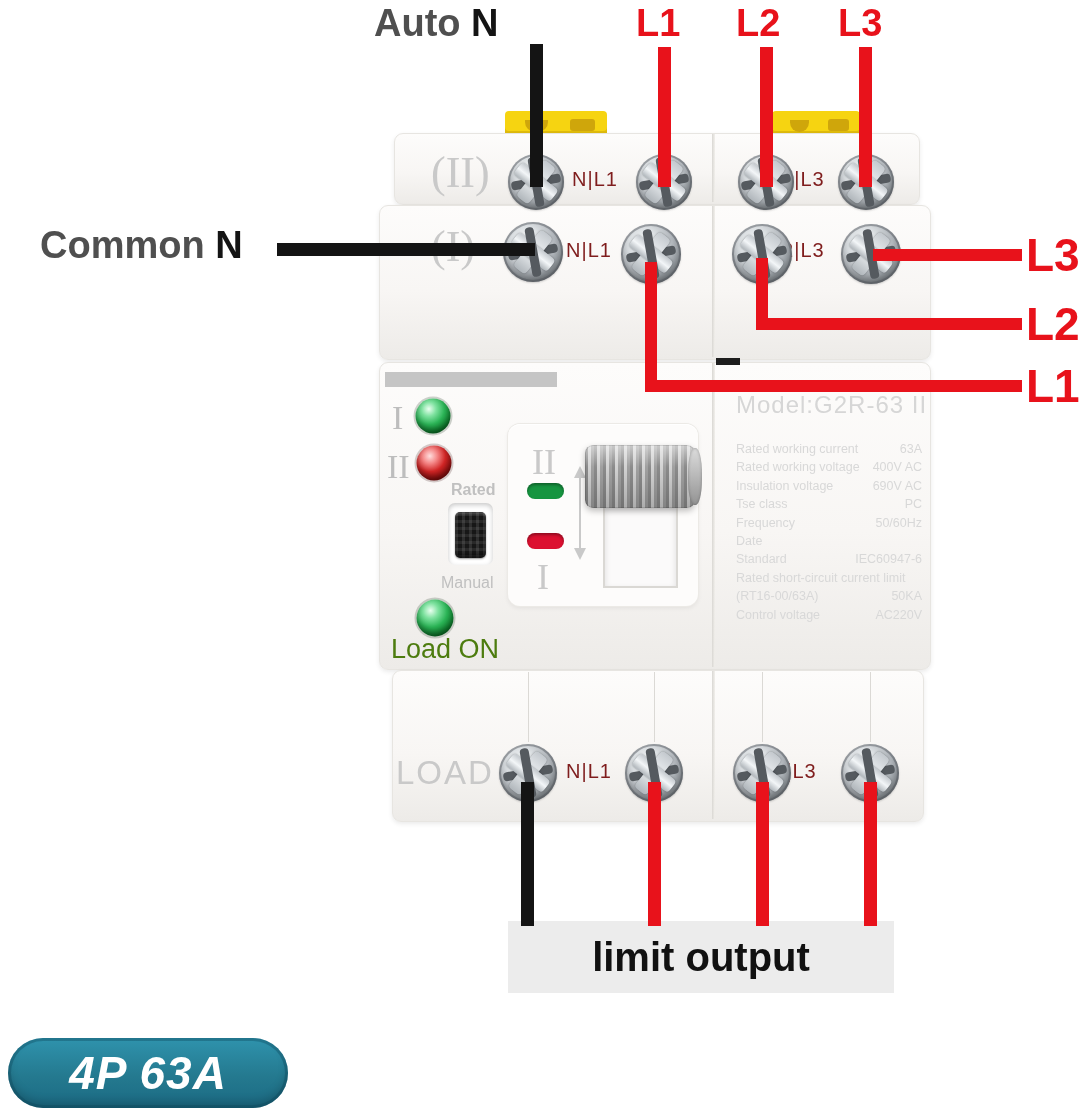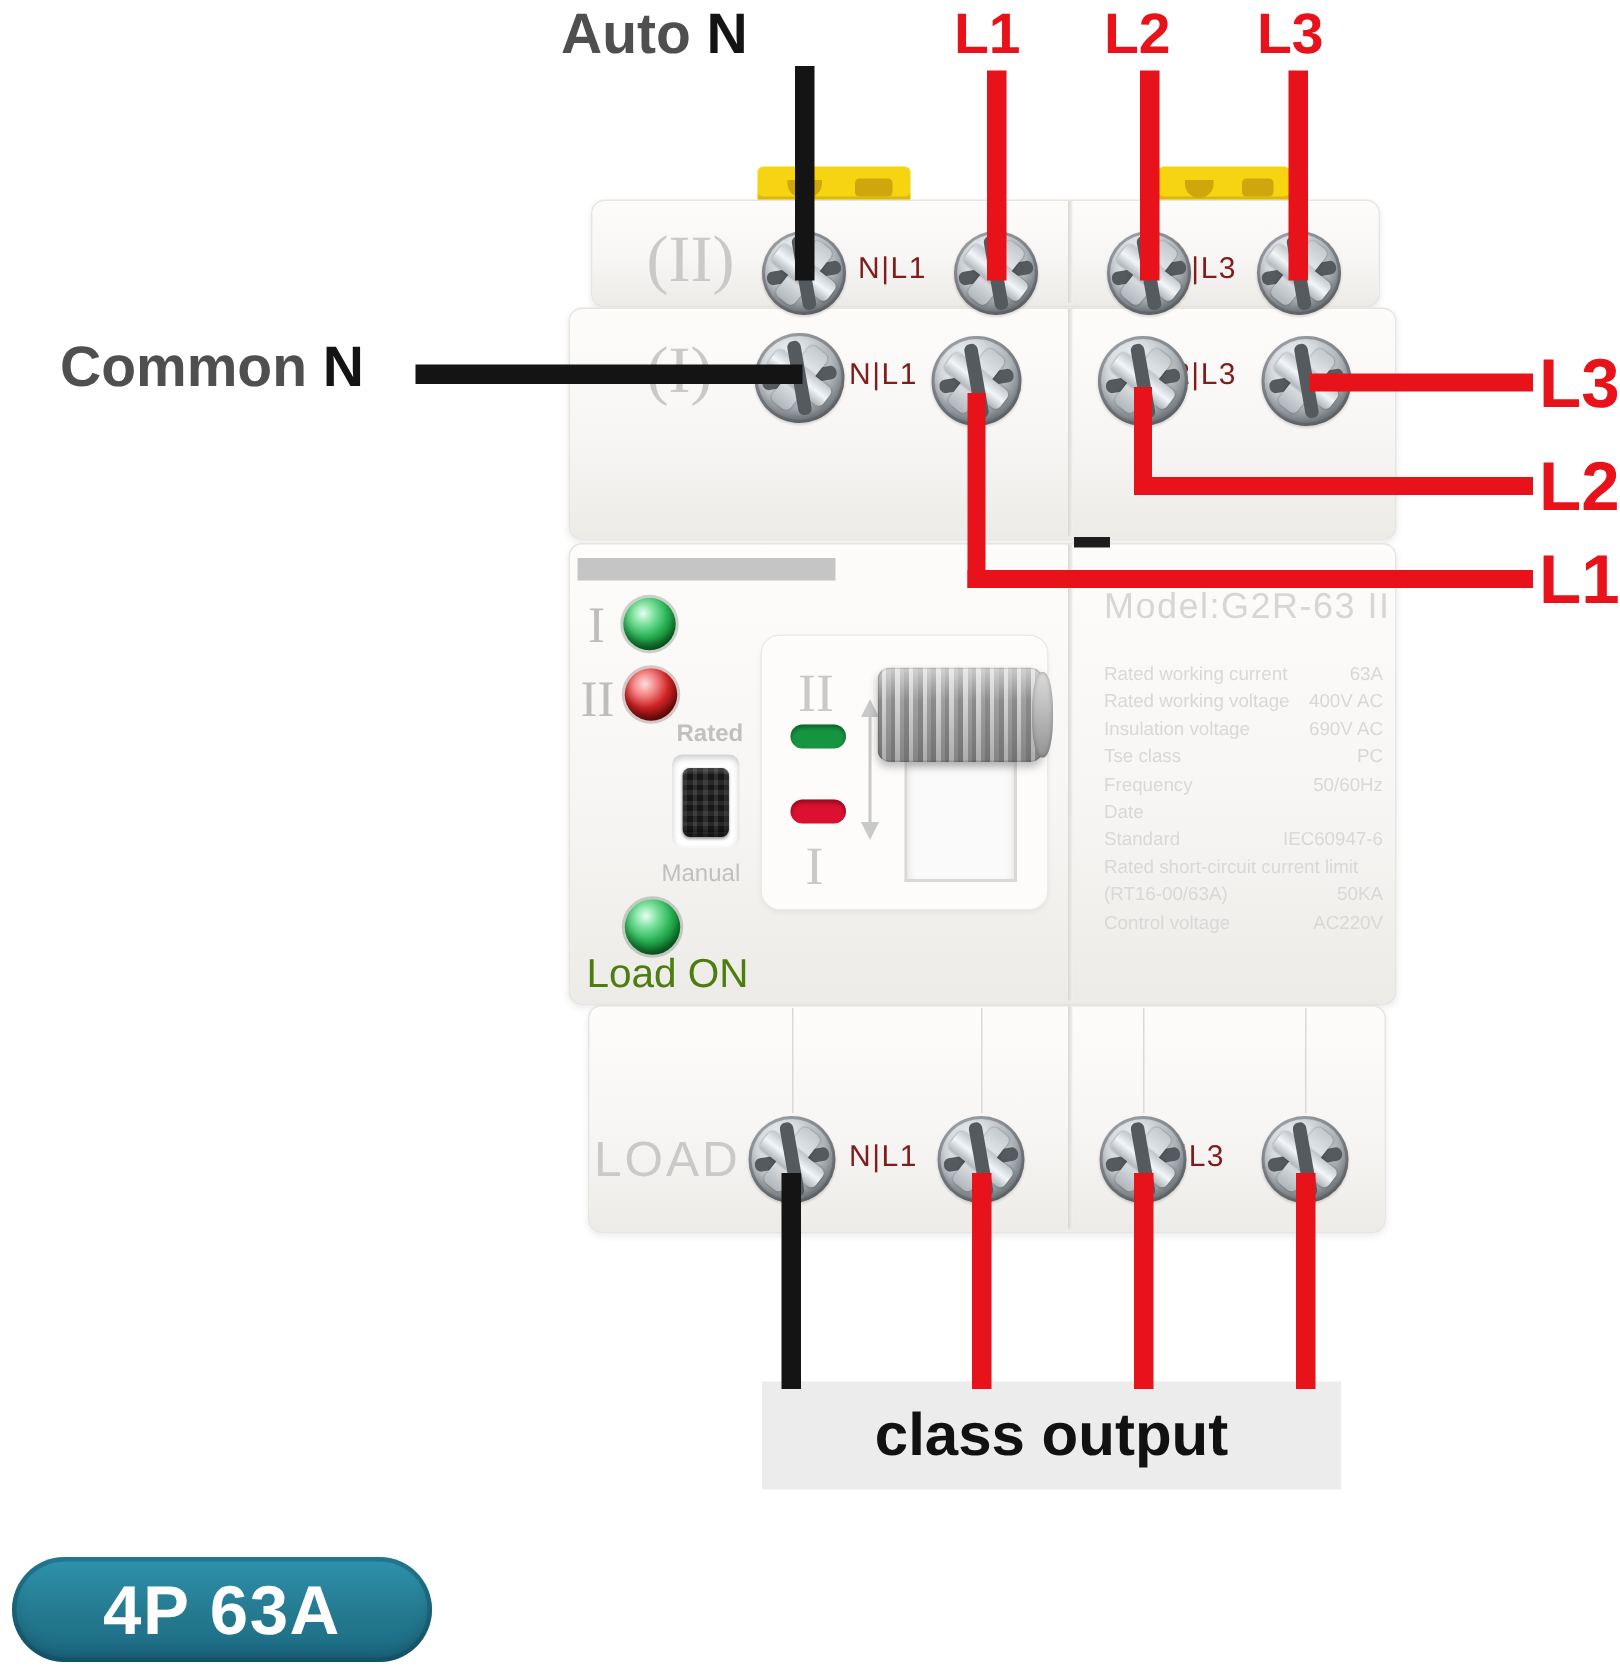--- a/index.html
+++ b/index.html
@@ -262,20 +262,20 @@
       <i class="a"></i>
       <i class="b"></i>
     </div>
 
   <div class="wire black" style="left:521px;top:782px;width:13px;height:144px;"></div>
   <div class="wire red" style="left:648px;top:782px;width:13px;height:144px;"></div>
   <div class="wire red" style="left:756px;top:782px;width:13px;height:144px;"></div>
   <div class="wire red" style="left:864px;top:782px;width:13px;height:144px;"></div>
 
   <div class="load-output" style="left:508px;top:921px;width:386px;height:72px;">
-    <span>class output</span>
+    <span>limit output</span>
   </div>
 
-  <div class="badge" style="left:8px;top:1038px;width:280px;height:70px;">
+  <div class="badge" style="left:8px;top:1038px;width:280px;height:70px;font-style:italic;">
     <span>4P 63A</span>
   </div>
 
 </div>
 
 </body></html>

